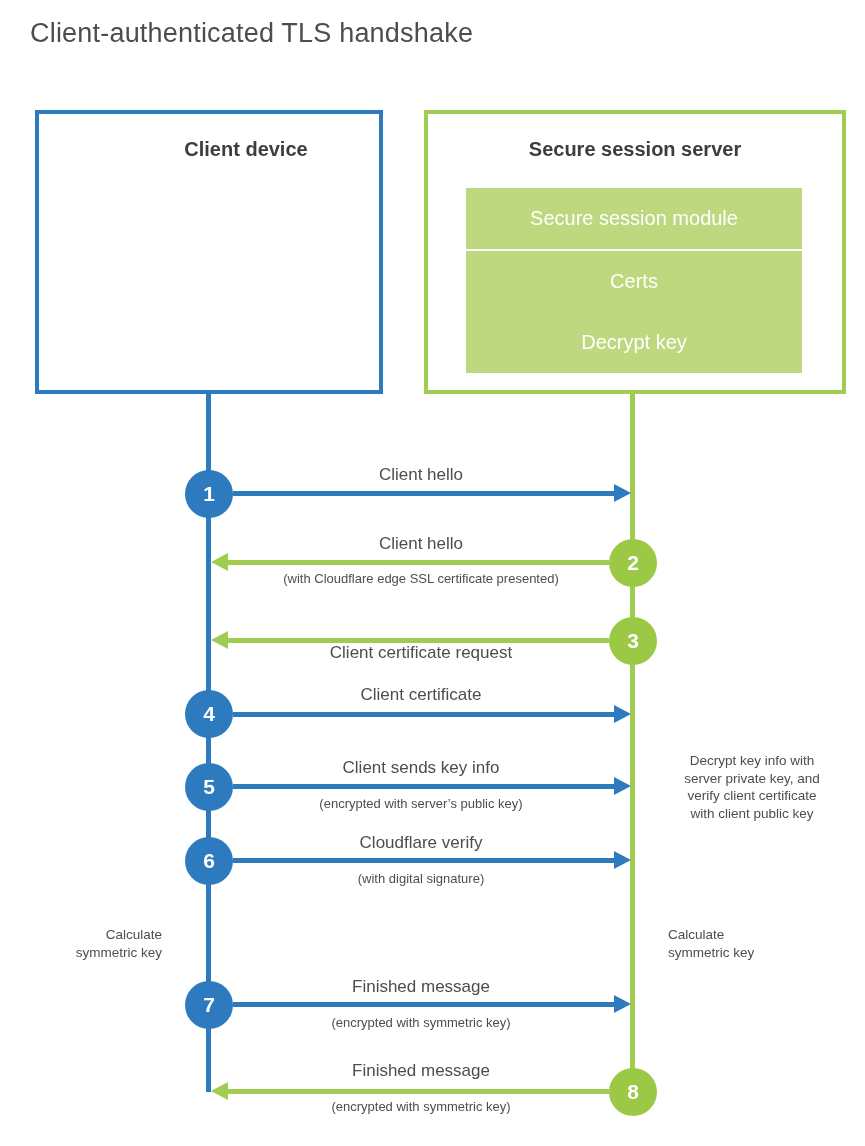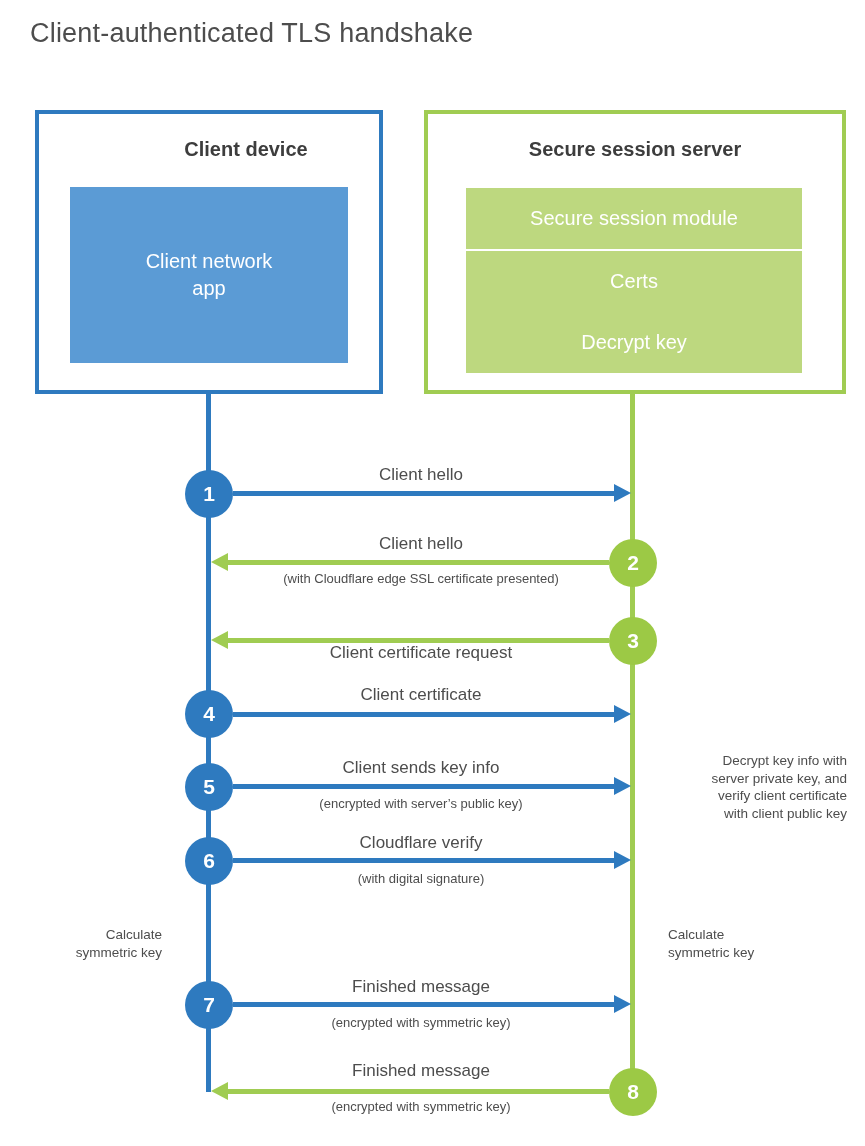--- a/index.html
+++ b/index.html
@@ -57,35 +57,33 @@
     font-size:17px;color:#4d4d4d;z-index:4;
   }
   .sub-label{
     position:absolute;left:209px;width:424px;text-align:center;
     font-size:13px;color:#4d4d4d;z-index:4;
   }
   .side-note{
     position:absolute;font-size:13.5px;line-height:17.5px;color:#4d4d4d;
     white-space:pre-line;z-index:4;
   }
-  .note-decrypt{left:657px;top:752px;width:190px;text-align:right;}
+  .note-decrypt{left:657px;top:752px;width:190px;text-align:center;}
   .note-calc-left{left:42px;top:926px;width:120px;text-align:right;}
   .note-calc-right{left:668px;top:926px;width:120px;text-align:left;}
 </style>
 </head>
 <body>
 
 <div class="canvas">
 
   <div class="page-title">Client-authenticated TLS handshake</div>
 
   <div class="outer-box client-box"></div>
   <div class="box-title client-box-title">Client device</div>
-  <div class="app-box">Client network
-app</div>
 
   <div class="outer-box server-box"></div>
   <div class="box-title server-box-title">Secure session server</div>
   <div class="module-bar bar-1">Secure session module</div>
   <div class="module-bar bar-2">Certs</div>
   <div class="module-bar bar-3">Decrypt key</div>
 
   <div class="vline client-line"></div>
   <div class="vline server-line"></div>
 

